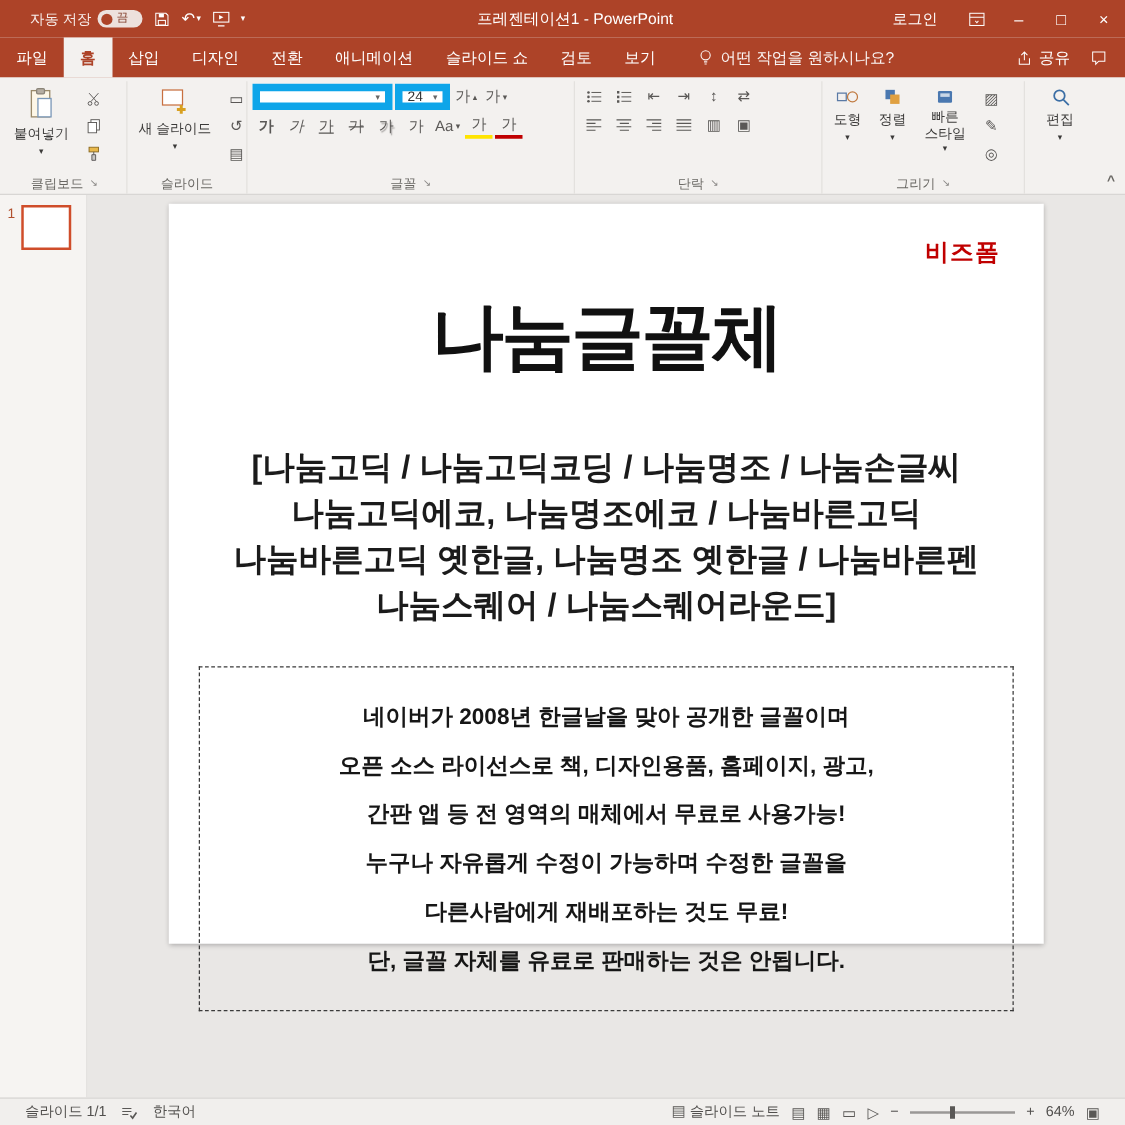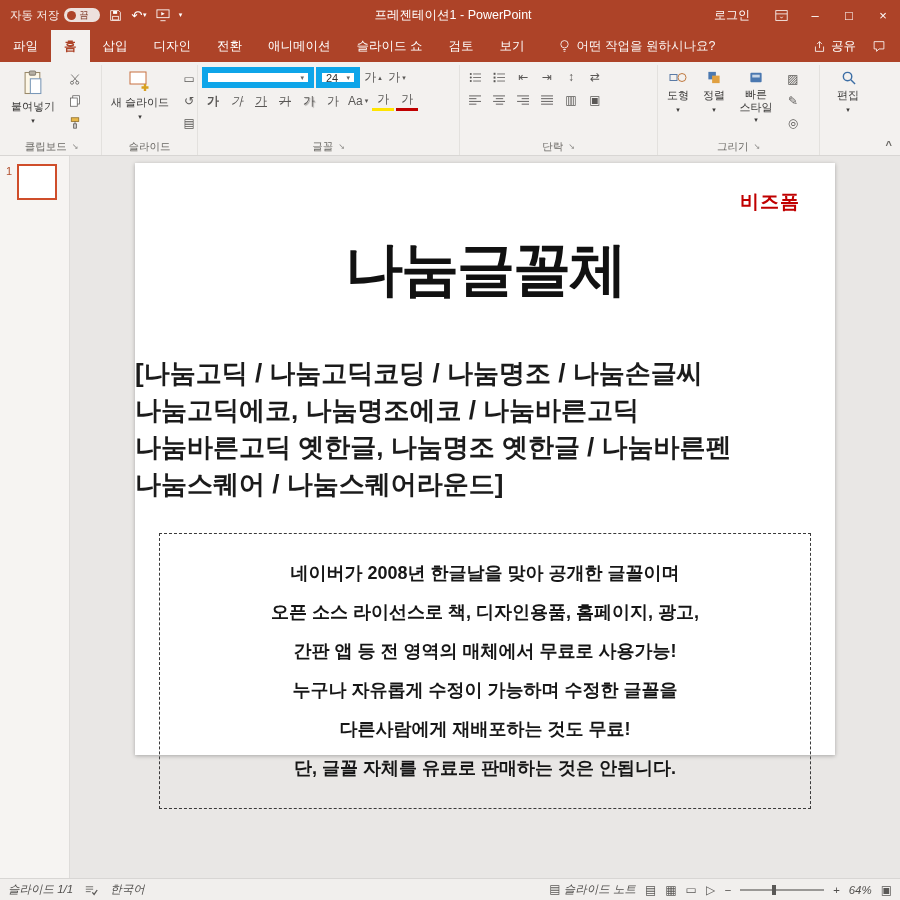--- a/index.html
+++ b/index.html
@@ -3,21 +3,21 @@
 <meta charset="utf-8">
 <style>
   * { margin:0; padding:0; box-sizing:border-box; }
   html,body { width:900px; height:900px; overflow:hidden; }
   body { font-family:"Liberation Sans","DejaVu Sans",sans-serif; font-size:12px; color:#3b3a39; }
   :root { --red:#ad4328; --ribbon-bg:#f3f1ef; --border:#d8d6d4; }
 
   .window { width:900px; height:900px; display:flex; flex-direction:column; background:#e9e7e5; }
 
   
-  .titlebar { height:30px; background:var(--red); color:#fff; display:flex; align-items:center; flex:0 0 auto; }
+  .titlebar { height:30px; background:var(--red); color:#fff; display:flex; align-items:center; flex:0 0 auto;padding-left:14px; }
   .qat { display:flex; align-items:center; gap:9px; padding:0 10px; }
   .autosave { display:flex; align-items:center; gap:5px; opacity:.9; font-size:11.5px; white-space:nowrap; }
   .toggle { width:36px; height:14px; border-radius:7px; background:#f5f3f1; display:flex; align-items:center; gap:3px; padding:0 3px; }
   .knob { width:9px; height:9px; border-radius:50%; background:var(--red); flex:0 0 auto; }
   .tstate { color:#7a3a28; font-size:9.5px; line-height:1; }
   .qbtn { display:flex; align-items:center; gap:1px; font-size:13px; color:#fff; cursor:default; }
   .mini-arrow { font-size:7px; }
   .title-center { flex:1; text-align:center; font-size:12.5px; white-space:nowrap; }
   .title-right { display:flex; align-items:center; height:100%; }
   .login { font-size:12px; margin-right:14px; white-space:nowrap; }
@@ -58,25 +58,25 @@
   .workspace { flex:1; display:flex; min-height:0; }
   .thumbs { width:70px; background:#f6f4f2; border-right:1px solid #dedcda; padding:8px 0 0 6px; flex:0 0 auto; }
   .thumbrow { display:flex; gap:5px; align-items:flex-start; }
   .thumb-num { font-size:11px; color:#b1502e; padding-top:1px; }
   .thumb { width:40px; height:36px; background:#fff; border:2px solid #cf4d2a; }
   .canvas { flex:1; display:flex; justify-content:center; align-items:flex-start; background:#e9e7e5; padding-top:7px; min-width:0; }
   .slide { width:700px; height:592px; background:#fff; box-shadow:0 1px 4px rgba(0,0,0,.28); position:relative; }
 
   .brand { position:absolute; top:26px; right:35px; color:#c00000; font-weight:800; font-size:19px; letter-spacing:1px; }
   .slide-title { margin-top:68px; text-align:center; font-size:58px; font-weight:900; color:#111; letter-spacing:-2px; }
-  .subtitle { margin-top:46px; text-align:left; font-size:26px; line-height:37px; font-weight:600; color:#1b1b1b; }
+  .subtitle { margin-top:46px; text-align:center; font-size:26px; line-height:37px; font-weight:600; color:#1b1b1b; }
   .dotted-box { width:652px; margin:30px auto 0 auto; border:1.5px dashed #3a3a3a; padding:20px 6px; text-align:center; font-size:18px; line-height:39px; font-weight:600; color:#161616; }
 
   
-  .statusbar { height:22px; background:#f1efed; border-top:1px solid var(--border); display:flex; align-items:center; font-size:11.5px; color:#514f4d; padding:0 8px; gap:12px; flex:0 0 auto;font-style:italic; }
+  .statusbar { height:22px; background:#f1efed; border-top:1px solid var(--border); display:flex; align-items:center; font-size:11.5px; color:#514f4d; padding:0 20px; gap:12px; flex:0 0 auto; }
   .sb-left { display:flex; align-items:center; gap:12px; white-space:nowrap; }
   .sb-right { margin-left:auto; display:flex; align-items:center; gap:9px; white-space:nowrap; }
   .viewicon { font-size:12px; color:#5a5856; }
   .zoom-track { width:84px; height:2px; background:#9a9896; position:relative; }
   .zoom-thumb { position:absolute; left:38%; top:-4px; width:4px; height:10px; background:#5a5856; }
   svg { display:block; }
 </style>
 </head>
 <body>
 

